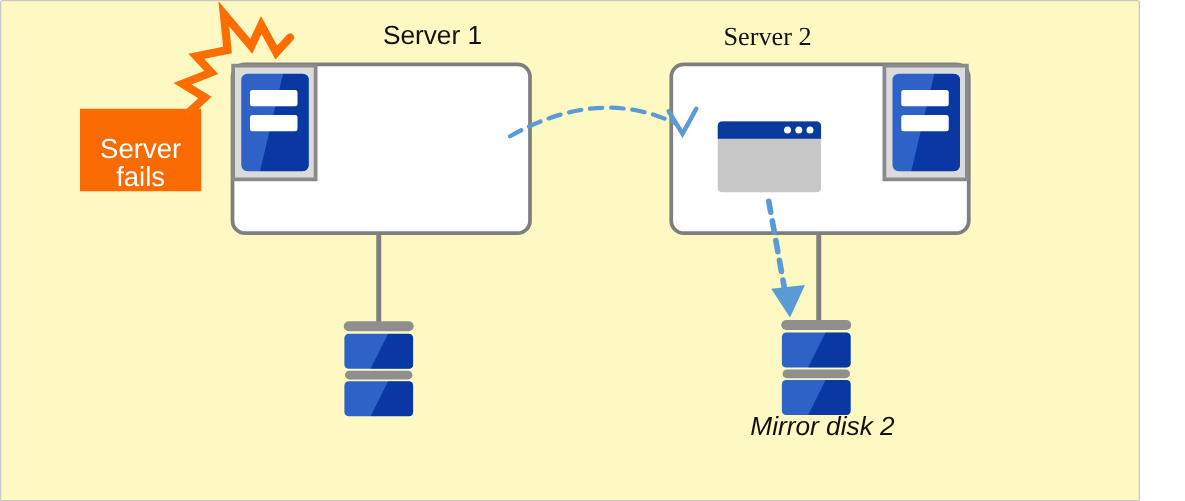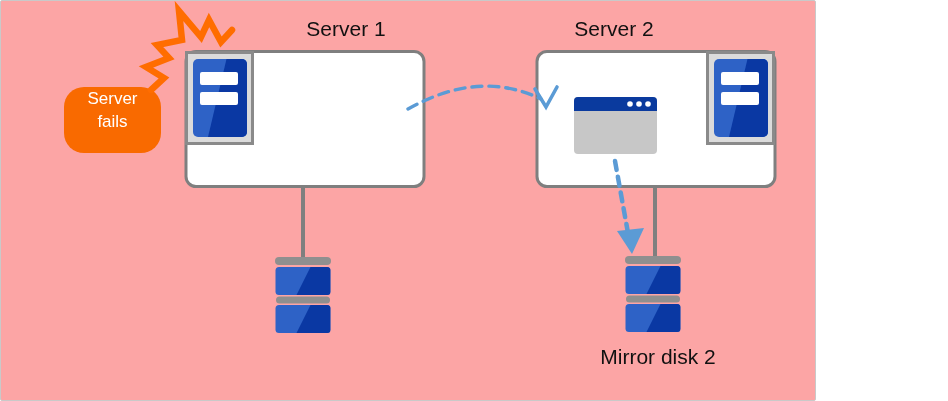--- a/index.html
+++ b/index.html
@@ -1,29 +1,29 @@
 <!DOCTYPE html>
 <html><head>
 <meta charset="utf-8">
 <style>
   html,body{margin:0;padding:0;background:#ffffff;}
   .frame{
-    position:relative;width:816px;height:401px;box-sizing:border-box;
-    background:#fca5a5;border:1px solid #c9c9c9;border-radius:2px;overflow:hidden;
+    position:relative;width:912px;height:401px;box-sizing:border-box;
+    background:#fef9c3;border:1px solid #c9c9c9;border-radius:2px;overflow:hidden;
     font-family:"Liberation Sans","DejaVu Sans",sans-serif;
   }
   svg.layer{position:absolute;left:0;top:0;width:948px;height:401px;pointer-events:none;}
   .lbl{
     position:absolute;width:160px;text-align:center;color:#111111;
     font-size:21px;line-height:24px;white-space:nowrap;
   }
   .badge{
     position:absolute;left:63px;top:86px;width:97px;height:66px;
-    background:#f96a00;border-radius:20px;color:#ffffff;font-size:17px;line-height:23px;
-    display:flex;align-items:flex-start;justify-content:center;text-align:center;
+    background:#f96a00;border-radius:0;color:#ffffff;font-size:22px;line-height:23px;
+    display:flex;align-items:flex-end;justify-content:center;text-align:center;
     white-space:pre-line;
   }
   .z1{z-index:1}.z2{z-index:2}.z3{z-index:3}
 </style>
 </head>
 <body>
 
 <div class="frame">
 
   <svg class="layer z1" viewBox="0 0 948 401">
@@ -76,22 +76,22 @@
       <circle cx="56" cy="7" r="2.8" fill="#ffffff"></circle>
       <circle cx="65" cy="7" r="2.8" fill="#ffffff"></circle>
       <circle cx="74" cy="7" r="2.8" fill="#ffffff"></circle>
     </g>
 
     <use href="#mirror-disk" x="274" y="256"></use>
     <use href="#mirror-disk" x="624" y="255"></use>
   </svg>
 
   <div class="lbl z2" style="left:265px;top:16px;">Server 1</div>
-  <div class="lbl z2" style="left:533px;top:16px;">Server 2</div>
-  <div class="lbl z2" style="left:577px;top:344px;">Mirror disk 2</div>
+  <div class="lbl z2" style="left:533px;top:16px;font-family:Liberation Serif, serif;">Server 2</div>
+  <div class="lbl z2" style="left:577px;top:329px;font-style:italic;">Mirror disk 2</div>
 
   <div class="badge z2">
     <span>Server
 fails</span>
   </div>
 
   <svg class="layer z3" viewBox="0 0 948 401">
 
     <polyline points="150,89 163,77 145,66 168,57 156,44 181,39 178,10 200,36 208,19 220,41 231,29" fill="none" stroke="#ff6d00" stroke-width="6.5" stroke-linejoin="miter" stroke-linecap="round"></polyline>
 

